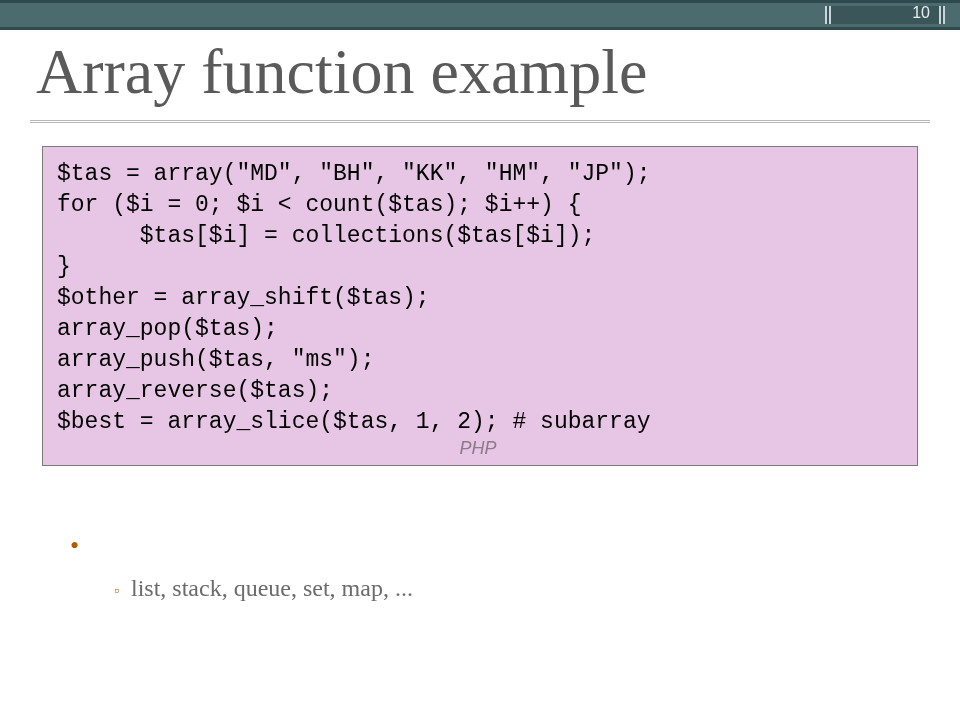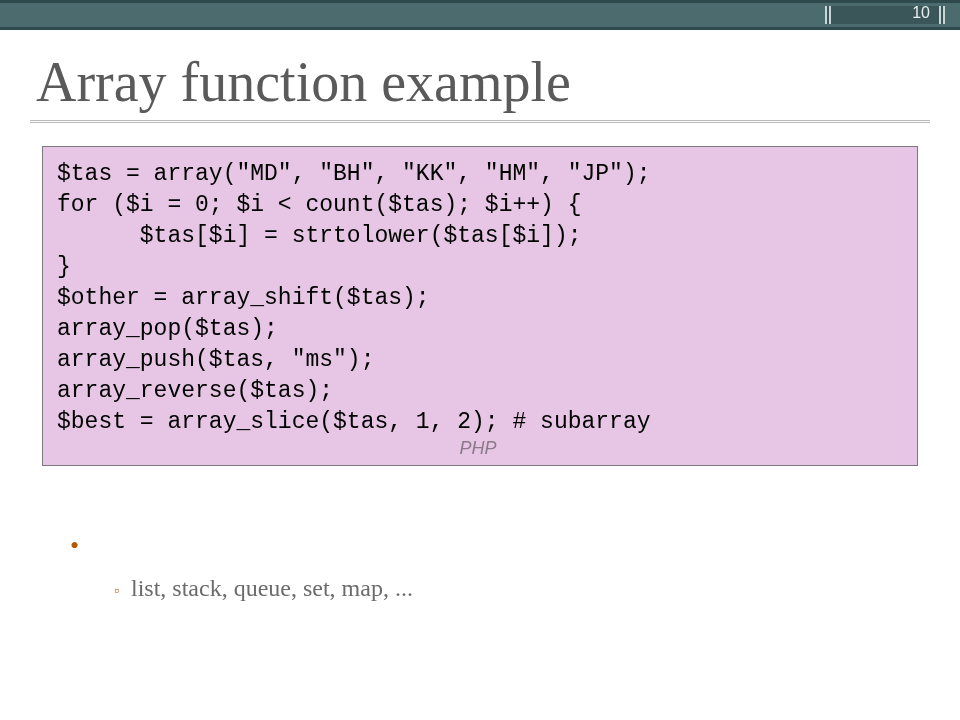--- a/index.html
+++ b/index.html
@@ -32,23 +32,23 @@
     position: absolute;
     top: 4px;
     right: 30px;
     color: #e8eeef;
     font-family: Arial, sans-serif;
     font-size: 16px;
     z-index: 2;
   }
   .title {
     position: absolute;
-    top: 50px;
+    top: 35px;
     left: 36px;
-    font-size: 56px;
+    font-size: 64px;
     font-weight: 400;
     color: #5a5a5a;
     font-family: Georgia, serif;
   }
   .title-rule {
     position: absolute;
     top: 120px;
     left: 30px;
     right: 30px;
     border-top: 1px solid #b8b8b8;
@@ -122,21 +122,21 @@
     <div class="seg-right"></div>
   </div>
   <div class="page-number">10</div>
 
   <div class="title">Array function example</div>
   <div class="title-rule"></div>
 
   <div class="code-box">
     <div class="code">$tas = array("MD", "BH", "KK", "HM", "JP");</div>
     <div class="code">for ($i = 0; $i &lt; count($tas); $i++) {</div>
-    <div class="code">      $tas[$i] = strtolower($tas[$i]);</div>
+    <div class="code">      $tas[$i] = collections($tas[$i]);</div>
     <div class="code">}</div>
     <div class="code">$other = array_shift($tas);</div>
     <div class="code">array_pop($tas);</div>
     <div class="code">array_push($tas, "ms");</div>
     <div class="code">array_reverse($tas);</div>
     <div class="code">$best = array_slice($tas, 1, 2); # subarray</div>
     <div class="code-lang">PHP</div>
   </div>
 
   <div class="bullets">

